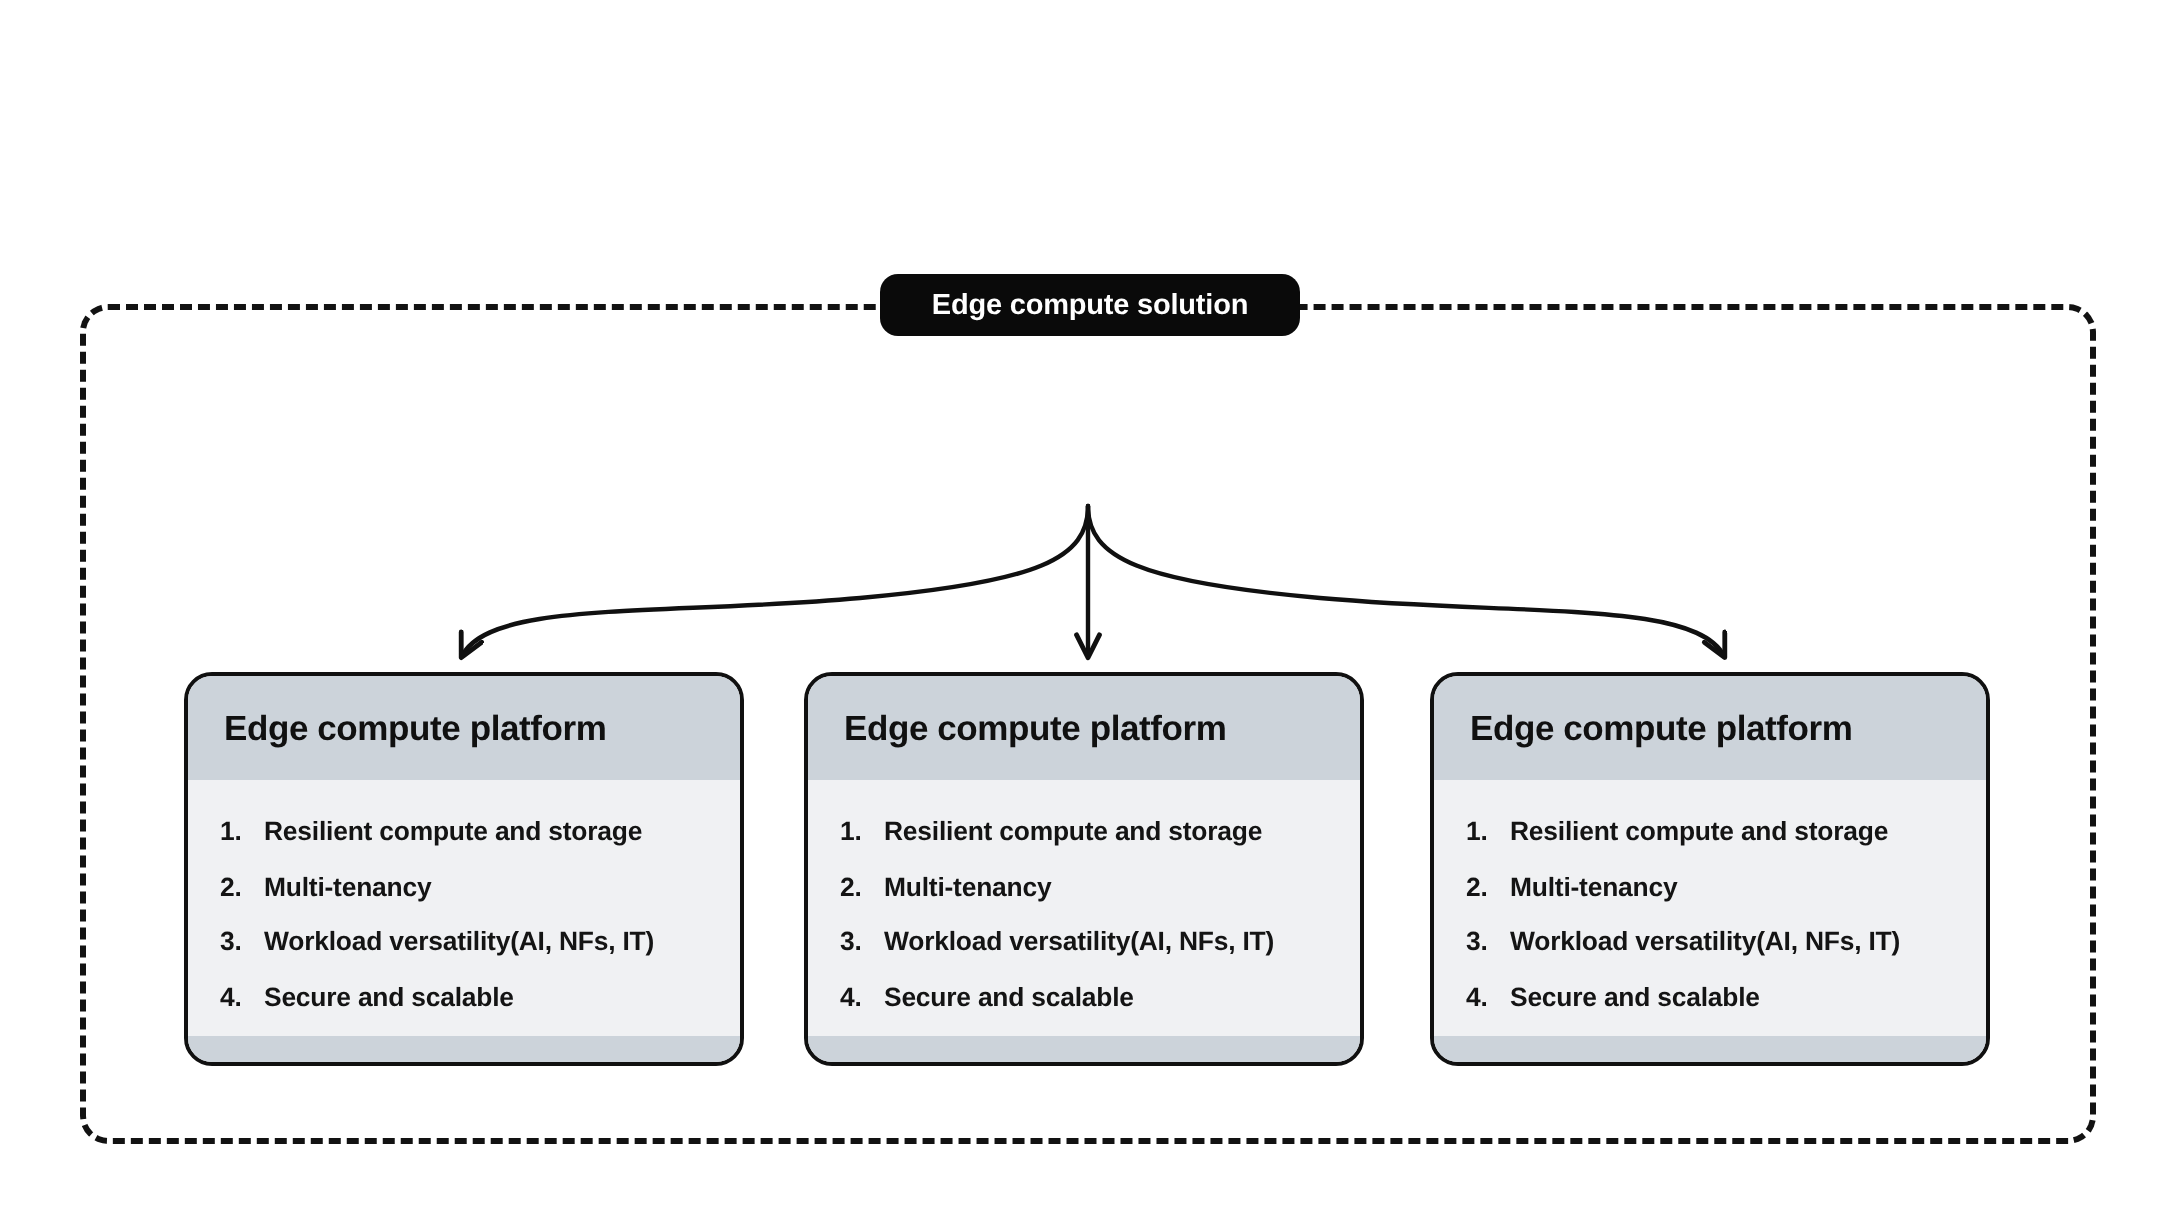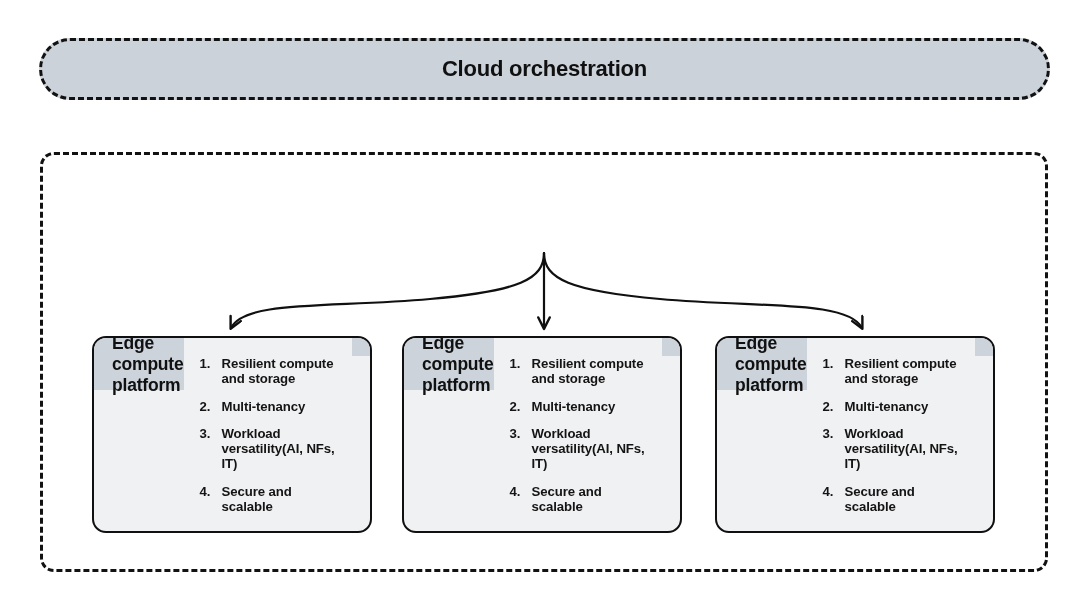--- a/index.html
+++ b/index.html
@@ -108,21 +108,21 @@
     position: absolute;
     top: 336px;
     width: 280px;
     height: 197px;
     box-sizing: border-box;
     border: 2.5px solid #101010;
     border-radius: 14px;
     background: #f0f1f3;
     overflow: hidden;
     display: flex;
-    flex-direction: row;
+    flex-direction: column;
   }
   .card-1 { left: 92px; }
   .card-2 { left: 402px; }
   .card-3 { left: 715px; }
 
   .card-header {
     height: 52px;
     flex: 0 0 52px;
     background: #ccd3da;
     display: flex;
@@ -167,26 +167,24 @@
     flex: 0 0 18px;
     height: 18px;
     background: #ccd3da;
   }
 </style>
 </head>
 <body>
 
 <div id="stage">
 
-  <div class="cloud-band">
-    <span class="cloud-band-title">Cloud orchestration</span>
-  </div>
 
   <div class="solution-box"></div>
 
+  <div class="solution-label">Edge compute solution</div>
 
 
   <svg class="connectors" viewBox="0 0 1088 612" xmlns="http://www.w3.org/2000/svg">
     <defs>
       <marker id="ah" markerWidth="9" markerHeight="9" refX="5.4" refY="3.1" orient="auto" markerUnits="strokeWidth">
         <path d="M0.6,0.5 L5.8,3.1 L0.6,5.7" fill="none" stroke="#101010" stroke-width="1.1" stroke-linecap="round" stroke-linejoin="round"></path>
       </marker>
     </defs>
 
     <path d="M544,253 C544,279 520,291 430,299 C330,308 245,300 231,328" fill="none" stroke="#101010" stroke-width="2.2" stroke-linecap="round" marker-end="url(#ah)"></path>

